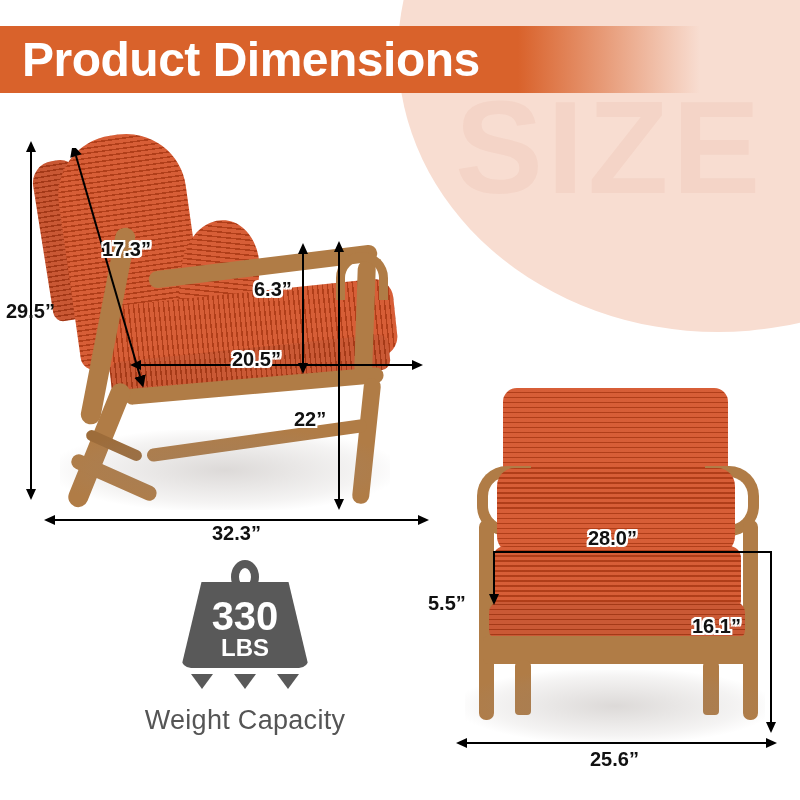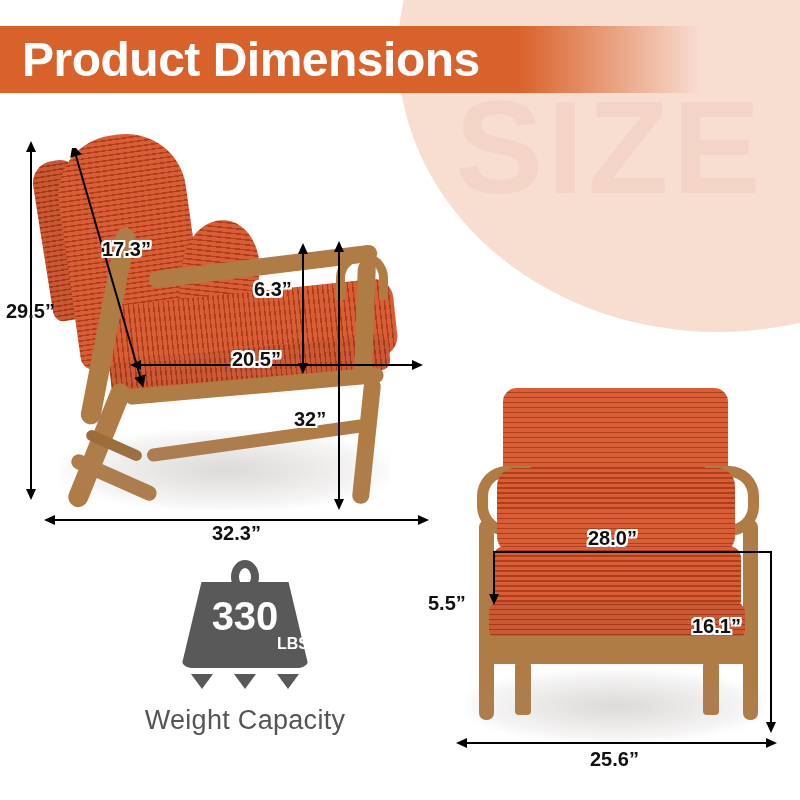--- a/index.html
+++ b/index.html
@@ -120,21 +120,21 @@
     border:8px solid #595959; border-radius:50%;
     background:transparent; box-sizing:border-box;
   }
   #weight-num{
     position:absolute; left:0; top:36px; width:128px;
     text-align:center; color:#fff; font-size:40px; font-weight:bold;
     line-height:1; font-family:"Liberation Sans", sans-serif;
   }
   #weight-unit{
     position:absolute; left:0; top:76px; width:128px;
-    text-align:right; color:#fff; font-size:16px; font-weight:bold;
+    text-align:center; color:#fff; font-size:24px; font-weight:bold;
     line-height:1; font-family:"Liberation Sans", sans-serif;
   }
   #weight-tris{ width:128px; margin:6px auto 0; display:flex; justify-content:space-around; }
   .tri{ width:0;height:0;border-left:11px solid transparent;border-right:11px solid transparent;border-top:15px solid #595959; }
   #weight-caption{
     margin-top:16px; text-align:center;
     font-size:27px; color:#555; letter-spacing:.3px;
     font-family:"Liberation Sans", sans-serif;
   }
 </style>
@@ -217,21 +217,21 @@
 <div class="dim-label onchair" style="left:254px; top:278px;">6.3”</div>
 
 <div class="line h" style="left:138px; top:364px; width:282px;"></div>
 <div class="arrow left" style="left:130px; top:360px;"></div>
 <div class="arrow right" style="left:412px; top:360px;"></div>
 <div class="dim-label onchair" style="left:232px; top:342px;margin-top:6px;">20.5”</div>
 
 <div class="line v" style="left:338px; top:250px; height:258px;"></div>
 <div class="arrow up" style="left:334px; top:241px;"></div>
 <div class="arrow down" style="left:334px; top:499px;"></div>
-<div class="dim-label onchair" style="left:294px; top:408px;">32”</div>
+<div class="dim-label onchair" style="left:294px; top:408px;">22”</div>
 
 <div class="line h" style="left:52px; top:519px; width:374px;"></div>
 <div class="arrow left" style="left:44px; top:515px;"></div>
 <div class="arrow right" style="left:418px; top:515px;"></div>
 <div class="dim-label" style="left:212px; top:522px;">32.3”</div>
 
 <div id="weight-group">
   <div id="weight-icon">
     <div id="weight-handle"></div>
     <div id="weight-body"></div>

